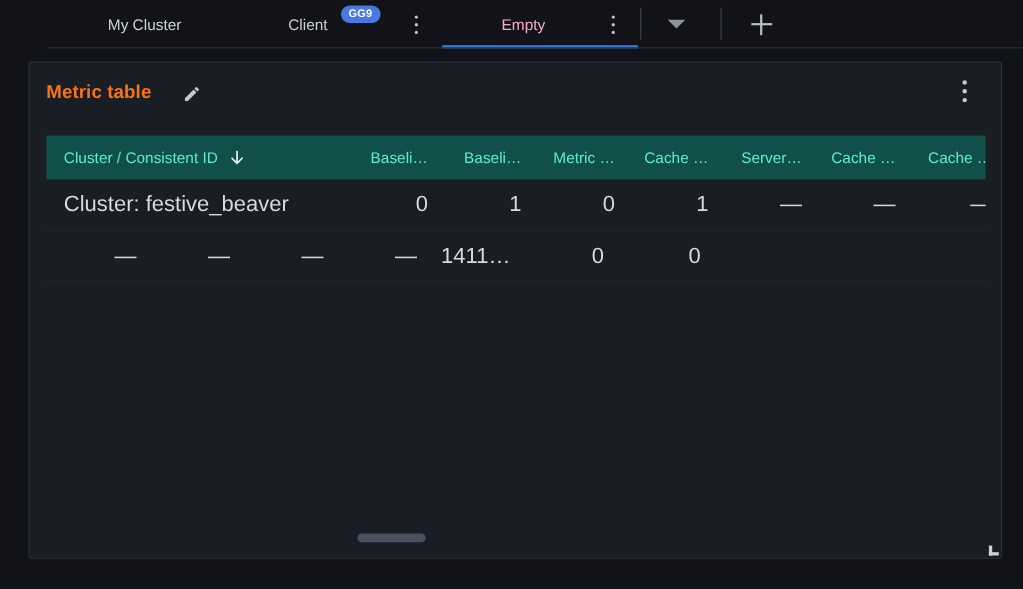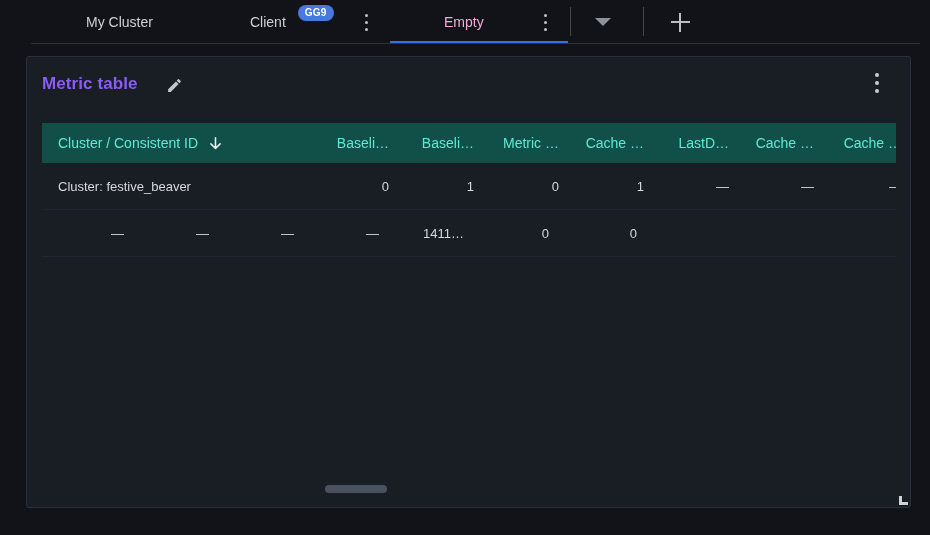--- a/index.html
+++ b/index.html
@@ -6,21 +6,21 @@
   html, body { width: 930px; height: 535px; }
   body {
     position: relative;
     background: #111318;
     font-family: "Liberation Sans", "DejaVu Sans", sans-serif;
     overflow: hidden;
     color: #d6d9dd;
   }
 
   
-  .tabbar { position: absolute; left: 4px; top: 0; width: 832px; height: 44px; }
+  .tabbar { position: absolute; left: 16px; top: 0; width: 832px; height: 44px; }
   .tabbar-line { position: absolute; left: 27px; top: 43px; width: 889px; height: 1px; background: #2e333a; }
   .tab {
     position: absolute; top: 0; height: 44px;
     display: flex; align-items: center;
     font-size: 14px; font-weight: 500; color: #ced1d6; cursor: pointer;
     white-space: nowrap;
   }
   .tab-mycluster { left: 82px; }
   .tab-default  { left: 246px; }
   .tab-empty    { left: 440px; color: #f9a8d4; }
@@ -52,21 +52,21 @@
   .plus::before { left: 0; top: 8.5px; width: 19px; height: 2px; }
   .plus::after  { left: 8.5px; top: 0; width: 2px; height: 19px; }
 
   
   .panel {
     position: absolute; left: 26px; top: 56px; width: 885px; height: 452px;
     background: #191d24; border: 1px solid #2b313a; border-radius: 3px;
   }
   .panel-title {
     position: absolute; left: 15px; top: 17px;
-    font-size: 17px; font-weight: 700; color: #8b5cf6; letter-spacing: .1px;
+    font-size: 17px; font-weight: 700; color: #f97316; letter-spacing: .1px;
   }
   .edit-icon { position: absolute; left: 139px; top: 20px; width: 17px; height: 17px; cursor: pointer; }
   .panel-kebab { left: 843px; top: 15px; }
   .panel-kebab i { width: 4px; height: 4px; background: #c9ccd1; }
 
   
   .tviewport { position: absolute; left: 15px; top: 66px; width: 854px; height: 136px; overflow: hidden; }
   .tcontent { width: 863px; }
   .thead {
     display: flex; height: 40px; align-items: center;
@@ -74,21 +74,21 @@
   }
   .th, .td { flex: none; white-space: nowrap; overflow: hidden; }
   .col-first { width: 265px; padding-left: 16px; }
   .col-num { width: 85px; text-align: right; padding-right: 3px; }
   .col-last { width: 88px; }
   .th.col-first { display: flex; align-items: center; gap: 9px; cursor: pointer; }
   .th.col-num { cursor: pointer; }
   .sort-icon { width: 17px; height: 17px; flex: none; }
   .trow {
     display: flex; height: 47px; align-items: center;
-    border-bottom: 1px solid #20262e; font-size: 13px; color: #d6d9dd;
+    border-bottom: 1px solid #20262e; font-size: 20px; color: #d6d9dd;
   }
   .td.col-num { font-weight: 500; }
 
   .hscroll-thumb {
     position: absolute; left: 298px; top: 428px; width: 62px; height: 8px;
     border-radius: 4px; background: #4a5260; cursor: pointer;
   }
   .resize-handle {
     position: absolute; right: 2px; bottom: 2px; width: 9px; height: 9px;
     border-left: 3px solid #ced2d7; border-bottom: 3px solid #ced2d7; cursor: nwse-resize;
@@ -160,21 +160,21 @@
         <div class="th col-first">
           <span>Cluster / Consistent ID</span>
           <svg class="sort-icon" viewBox="0 0 24 24">
             <path d="M12 4v14M5.5 12.5l6.5 6.5 6.5-6.5" fill="none" stroke="#e9f2f0" stroke-width="2.2" stroke-linecap="round" stroke-linejoin="round"></path>
           </svg>
         </div>
         <div class="th col-num">Baseli…</div>
         <div class="th col-num">Baseli…</div>
         <div class="th col-num">Metric …</div>
         <div class="th col-num">Cache …</div>
-        <div class="th col-num">LastD…</div>
+        <div class="th col-num">Server…</div>
         <div class="th col-num">Cache …</div>
         <div class="th col-num col-last">Cache …</div>
       </div>
 
       <div class="trow">
         <div class="td col-first">Cluster: festive_beaver</div>
         <div class="td col-num">0</div>
         <div class="td col-num">1</div>
         <div class="td col-num">0</div>
         <div class="td col-num">1</div>

